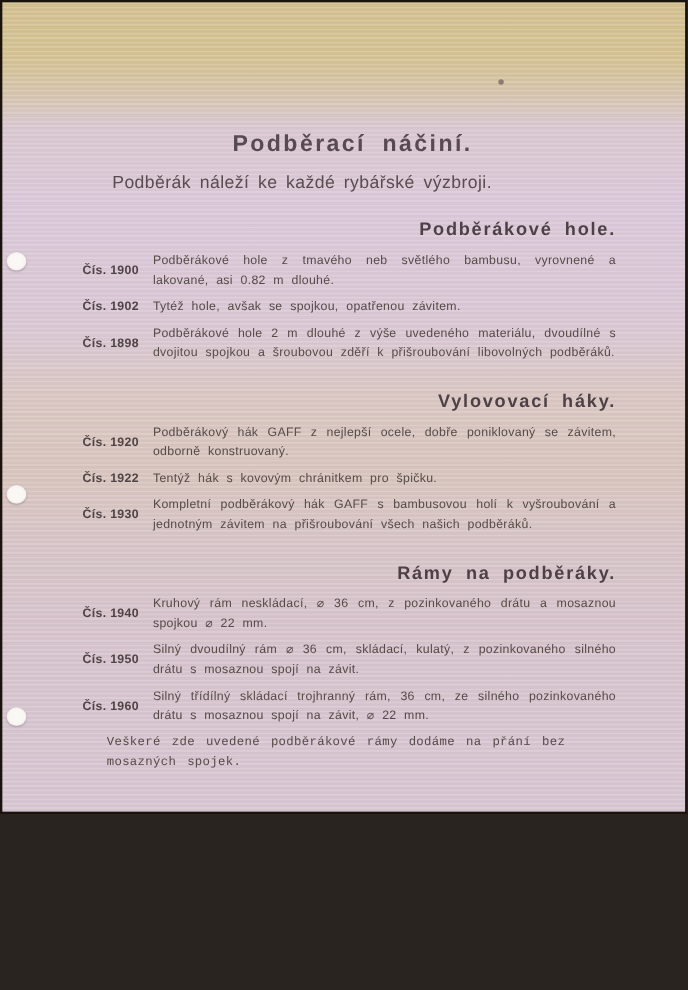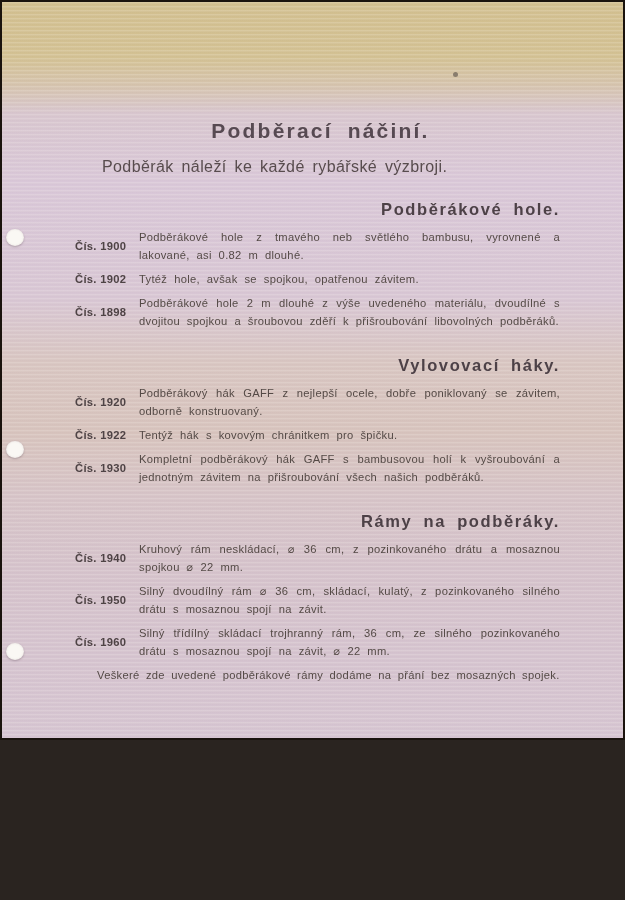--- a/index.html
+++ b/index.html
@@ -119,20 +119,21 @@
     color: #544a46;
   }
 
   .doc-footnote {
     margin: 3px 0 0 22px;
     font-size: 11.2px;
     line-height: 18px;
     letter-spacing: 0.3px;
     word-spacing: 3px;
     color: #544a46;
+    font-family: Liberation Mono, monospace;
   }
 </style>
 </head>
 <body>
 
 <div class="page">
   <span class="punch-hole hole-1"></span>
   <span class="punch-hole hole-2"></span>
   <span class="punch-hole hole-3"></span>
   <span class="speck"></span>

